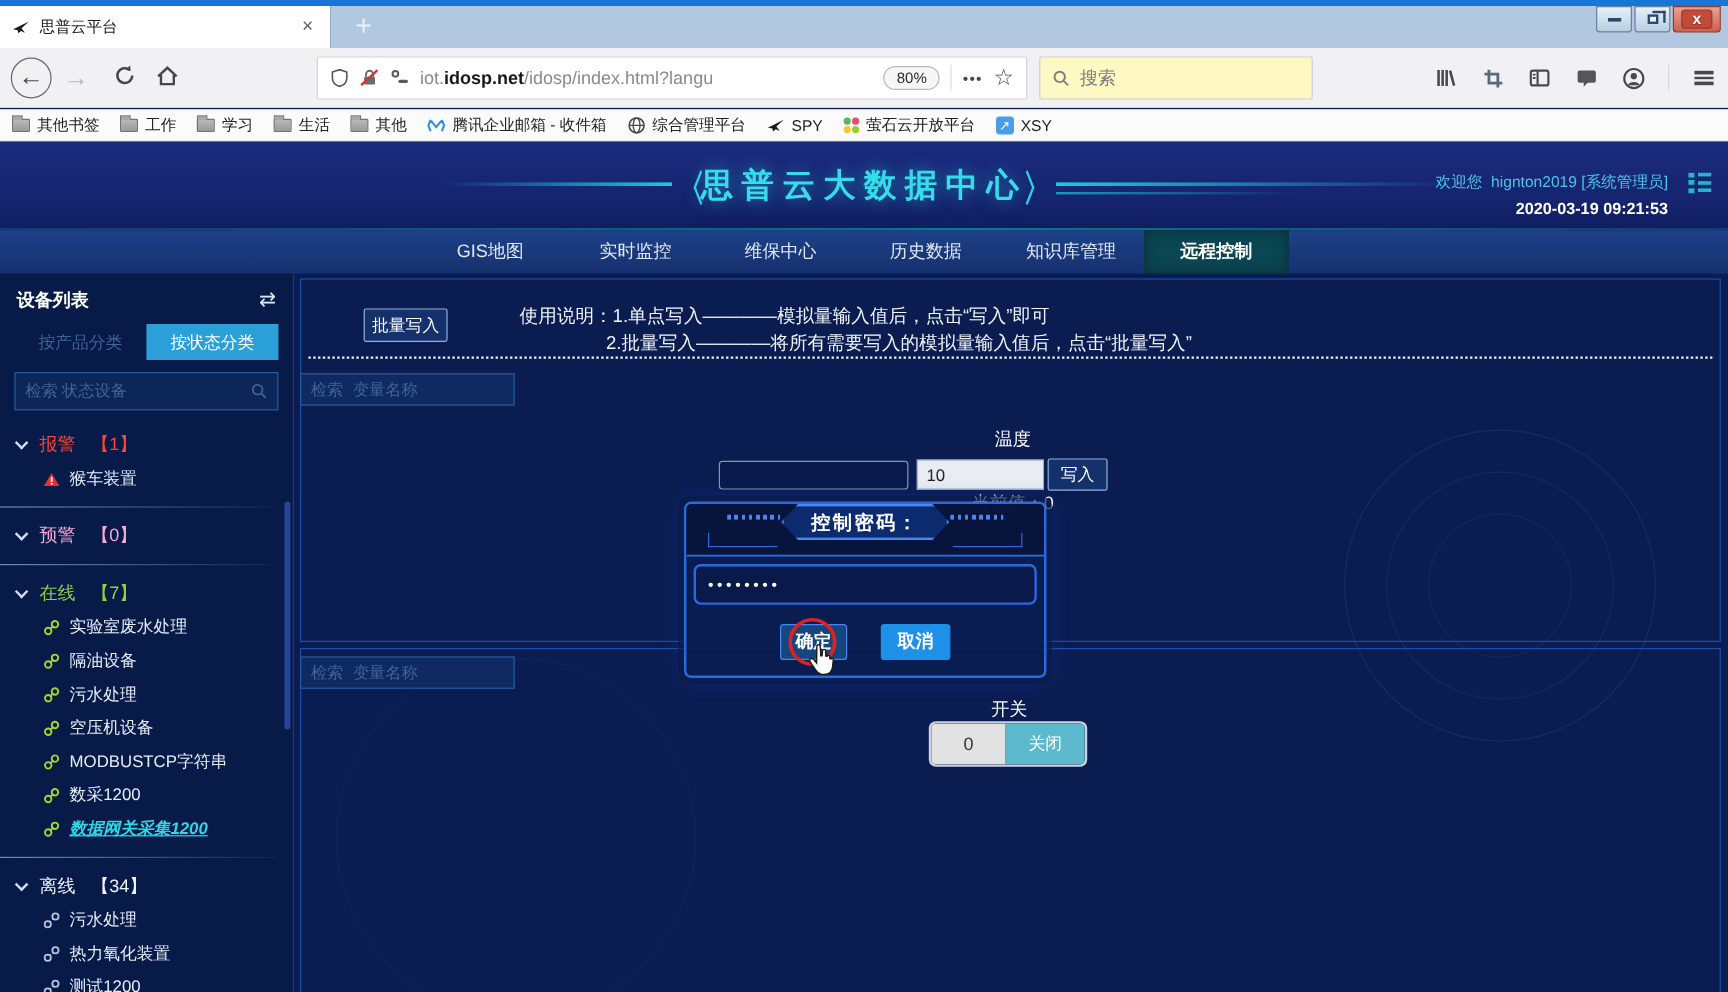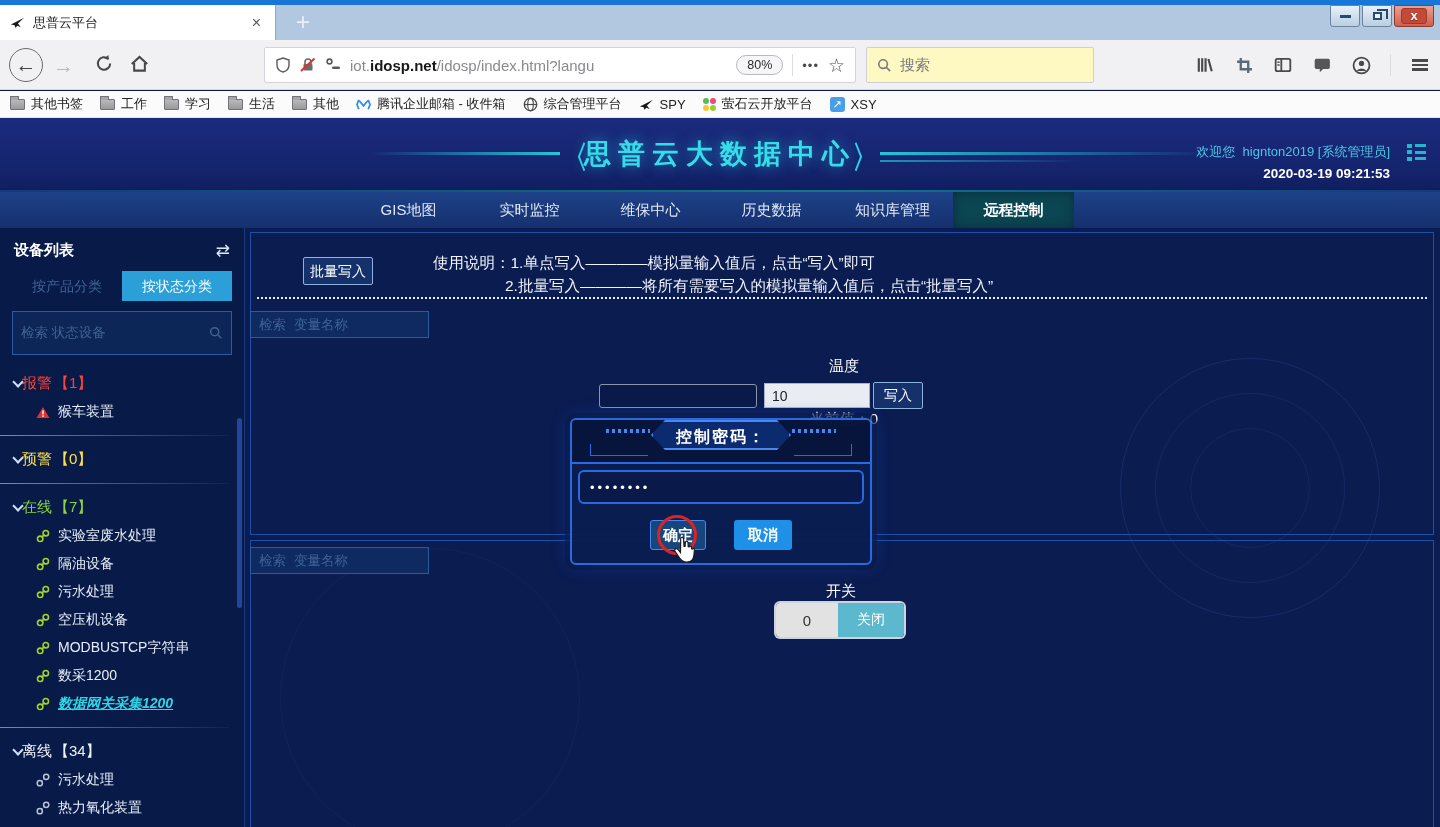--- a/index.html
+++ b/index.html
@@ -89,29 +89,29 @@
 
   
   .sidebar { position:absolute; left:0; top:110px; width:245px; height:599px; background:#081a48;
              border-right:1px solid #1c3a7a; }
   .sb-head { display:flex; align-items:center; justify-content:space-between; padding:12px 14px 8px; }
   .sb-title { color:#fff; font-size:15px; font-weight:bold; }
   .swap { color:#d8e8f8; font-size:17px; }
   .sb-tabs { display:flex; padding:2px 12px 0; }
   .sb-tab { width:110px; height:30px; line-height:30px; text-align:center; font-size:14px; color:#3f6396; }
   .sb-tab.active { background:#2ba0d8; color:#fff; }
-  .sb-search { margin:10px 12px 0; height:44px; border:1px solid #2a5aa0; background:#0d2658;
+  .sb-search { margin:10px 12px 0; height:32px; border:1px solid #2a5aa0; background:#0d2658;
                display:flex; align-items:center; padding:0 8px; gap:16px; }
   .sb-search span { color:#3f6396; font-size:13.5px; flex:1; }
   .tree { margin-top:14px; }
-  .grp { display:flex; align-items:center; padding:5px 14px; font-size:15px; }
+  .grp { display:flex; align-items:center; gap:11px; padding:5px 14px; font-size:15px; }
   .chev { width:8px; height:8px; border-right:2px solid #cfe0f4; border-bottom:2px solid #cfe0f4;
           transform:rotate(45deg); margin-top:-3px; flex:none; }
   .gcnt { margin-left:2px; }
-  .g-alarm { color:#ff4336; } .g-warn { color:#fde047; } .g-on { color:#8ed23c; } .g-off { color:#eef2f8; }
+  .g-alarm { color:#ff4336; } .g-warn { color:#f9a8d4; } .g-on { color:#8ed23c; } .g-off { color:#eef2f8; }
   .trow { display:flex; align-items:center; gap:8px; padding:5px 0 5px 36px; font-size:14px; color:#e6edf8; }
   .trow.sel { color:#2fd6e6; font-style:italic; text-decoration:underline; font-weight:bold; }
   .sb-div { height:1px; margin:9px 14px 9px 0;
             background:linear-gradient(90deg,rgba(215,228,255,.55),rgba(215,228,255,.04)); }
   .sb-scroll { position:absolute; right:2px; top:190px; width:5px; height:190px; background:#23469a; border-radius:3px; }
 
   
   .panel { position:absolute; left:250px; width:1184px; border:1px solid #1d4fa6; background:rgba(10,28,78,.25); }
   .panel1 { top:114px; height:303px; }
   .panel2 { top:422px; height:288px; border-bottom:none; }

